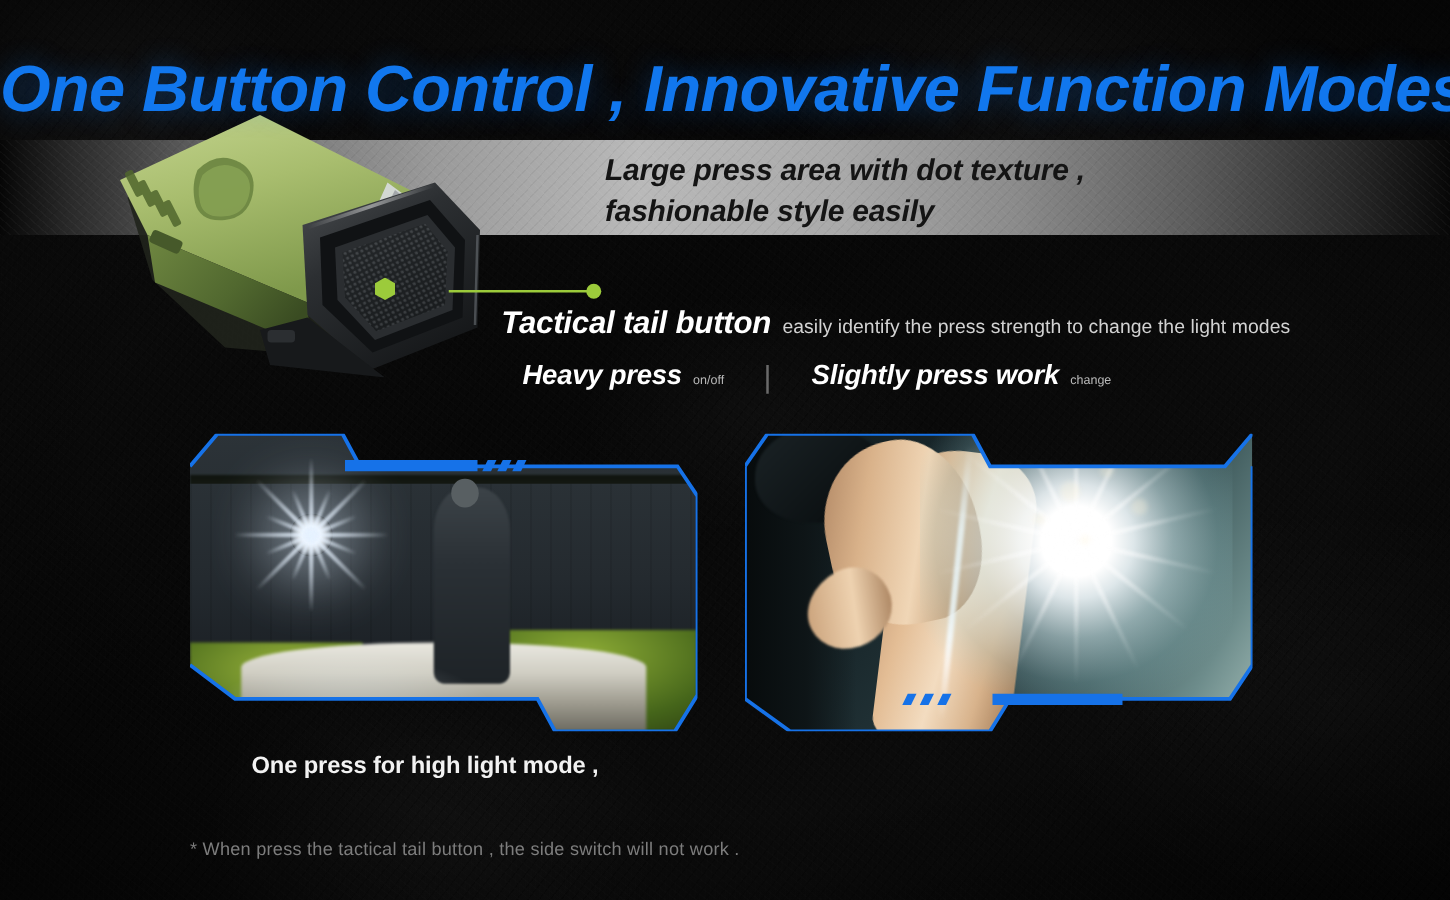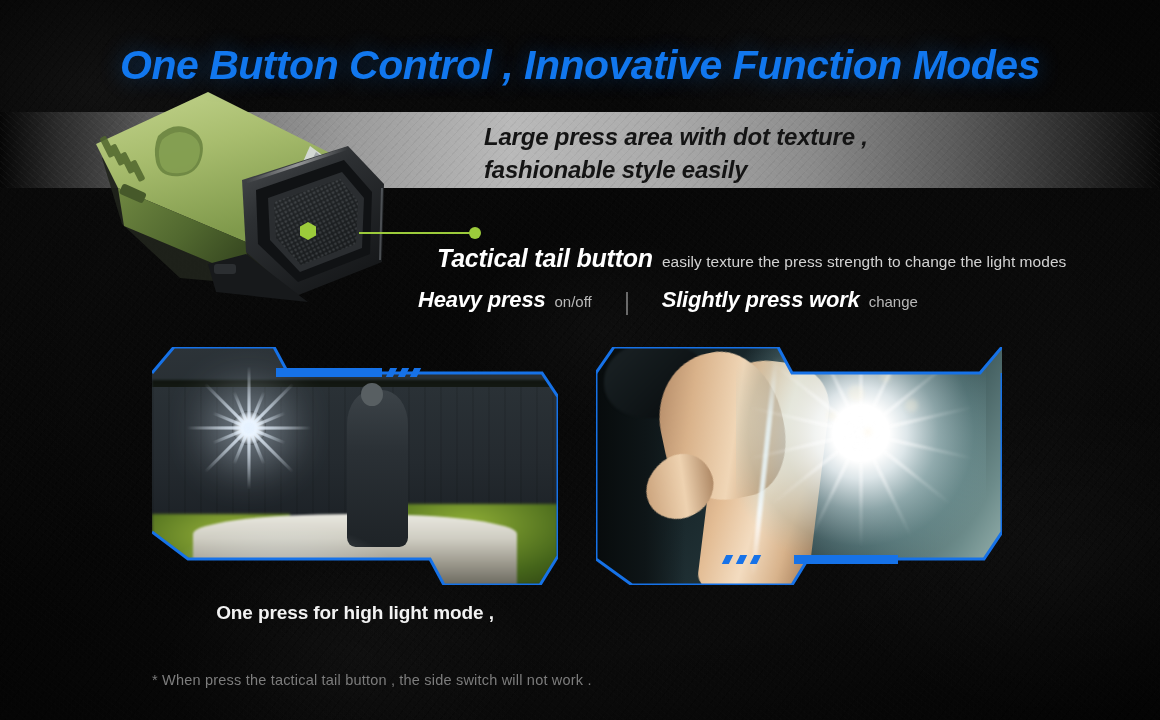--- a/index.html
+++ b/index.html
@@ -26,21 +26,21 @@
     background-image:
       repeating-linear-gradient(37deg, rgba(255,255,255,.018) 0 1px, transparent 1px 5px),
       repeating-linear-gradient(-52deg, rgba(0,0,0,.35) 0 1px, transparent 1px 7px),
       repeating-linear-gradient(94deg, rgba(255,255,255,.012) 0 1px, transparent 1px 4px);
   }
   .vig{position:absolute;inset:0;background:radial-gradient(ellipse 90% 85% at 50% 50%,transparent 45%,rgba(0,0,0,.65) 100%);}
 
   
   .title{
     position:absolute; left:0; right:0; top:42px; text-align:center;
-    font-size:41px; font-weight:bold; font-style:italic;
+    font-size:52px; font-weight:bold; font-style:italic;
     letter-spacing:-.5px; color:#1177EE;
     text-shadow:0 0 22px rgba(17,119,238,.35);
     white-space:nowrap;
   }
 
   
   .banner{
     position:absolute; left:0; top:112px; width:1160px; height:76px;
     background:linear-gradient(90deg,
       #060606 0%, #2b2b2b 5%, #6d6d6d 16%, #9a9a9a 30%,
@@ -64,27 +64,27 @@
 
   
   .leader{position:absolute; left:359px; top:227px; width:122px; height:12px;}
   .leader .ln{position:absolute; left:0; top:5px; width:112px; height:2px; background:#9CCB3B;}
   .leader .dot{position:absolute; right:0; top:0; width:12px; height:12px; border-radius:50%; background:#9CCB3B;}
   .hexmark{position:absolute; left:300px; top:222px; width:16px; height:18px;}
   .hexmark i{display:block;width:16px;height:18px;background:#9CCB3B;
     clip-path:polygon(50% 0,100% 25%,100% 75%,50% 100%,0 75%,0 25%);}
 
   
-  .spec-row{position:absolute; left:437px; top:244px; white-space:nowrap; display:flex; align-items:baseline;}
+  .spec-row{position:absolute; left:401px; top:244px; white-space:nowrap; display:flex; align-items:baseline;}
   .spec-em{font-size:25px; font-weight:bold; font-style:italic; color:#ffffff; letter-spacing:-.2px;}
   .spec-sub{font-size:15.5px; color:#d2d2d2; margin-left:9px; letter-spacing:.05px;}
 
   .press-row{position:absolute; left:418px; top:287px; display:flex; align-items:baseline; white-space:nowrap;}
   .press-em{font-size:22px; font-weight:bold; font-style:italic; color:#ffffff; letter-spacing:-.2px;}
-  .press-sub{font-size:15px; color:#b9b9b9; margin-left:9px;}
+  .press-sub{font-size:10px; color:#b9b9b9; margin-left:9px;}
   .divider{width:2px; height:23px; background:#6a6a6a; margin:0 34px; align-self:center; position:relative; top:3px;}
 
   
   .panel{position:absolute; width:406px; height:238px;}
   .panel.left{left:152px; top:347px;}
   .panel.right{left:596px; top:347px;}
 
   .frame-clip{
     position:absolute; inset:0;
     clip-path:polygon(
@@ -156,21 +156,21 @@
   .sp-dark{position:absolute;left:0;top:0;width:22%;height:100%;
     background:linear-gradient(90deg,#070b0c 0%,#0e1517 55%,rgba(20,30,33,0) 100%);}
   .sp-rim{position:absolute;left:41%;top:4%;width:5px;height:92%;
     background:linear-gradient(180deg,transparent,rgba(255,255,255,.85) 30%,rgba(255,255,255,.95) 70%,transparent);
     transform:rotate(6deg);filter:blur(1.3px);}
   .sp-bokeh{position:absolute;border-radius:50%;background:rgba(255,244,220,.30);filter:blur(2px);}
 
   
   .cap{position:absolute; width:420px; text-align:center; color:#f2f2f2;
     font-size:19px; font-weight:bold; line-height:1.42; letter-spacing:-.1px;}
-  .cap.left{left:145px; top:600px;}
+  .cap.left{left:130px; top:600px;}
   .cap.right{left:588px; top:600px;}
 
   .note{position:absolute; left:152px; top:672px; color:#7d7d7d;
     font-size:14.5px; letter-spacing:.2px;}
 </style>
 </head>
 <body>
 
 <div class="bg"></div>
 <div class="vig"></div>
@@ -260,21 +260,21 @@
 
 <div class="title">One Button Control , Innovative Function Modes</div>
 
 <div class="banner-text">
   <div>Large press area with dot texture ,</div>
   <div>fashionable style easily</div>
 </div>
 
 <div class="spec-row">
   <span class="spec-em">Tactical tail button</span>
-  <span class="spec-sub">easily texture the press strength to change the light modes</span>
+  <span class="spec-sub">easily identify the press strength to change the light modes</span>
 </div>
 
 <div class="press-row">
   <span class="press-em">Heavy press</span>
   <span class="press-sub">on/off</span>
   <span class="divider"></span>
   <span class="press-em">Slightly press work</span>
   <span class="press-sub">change</span>
 </div>
 

